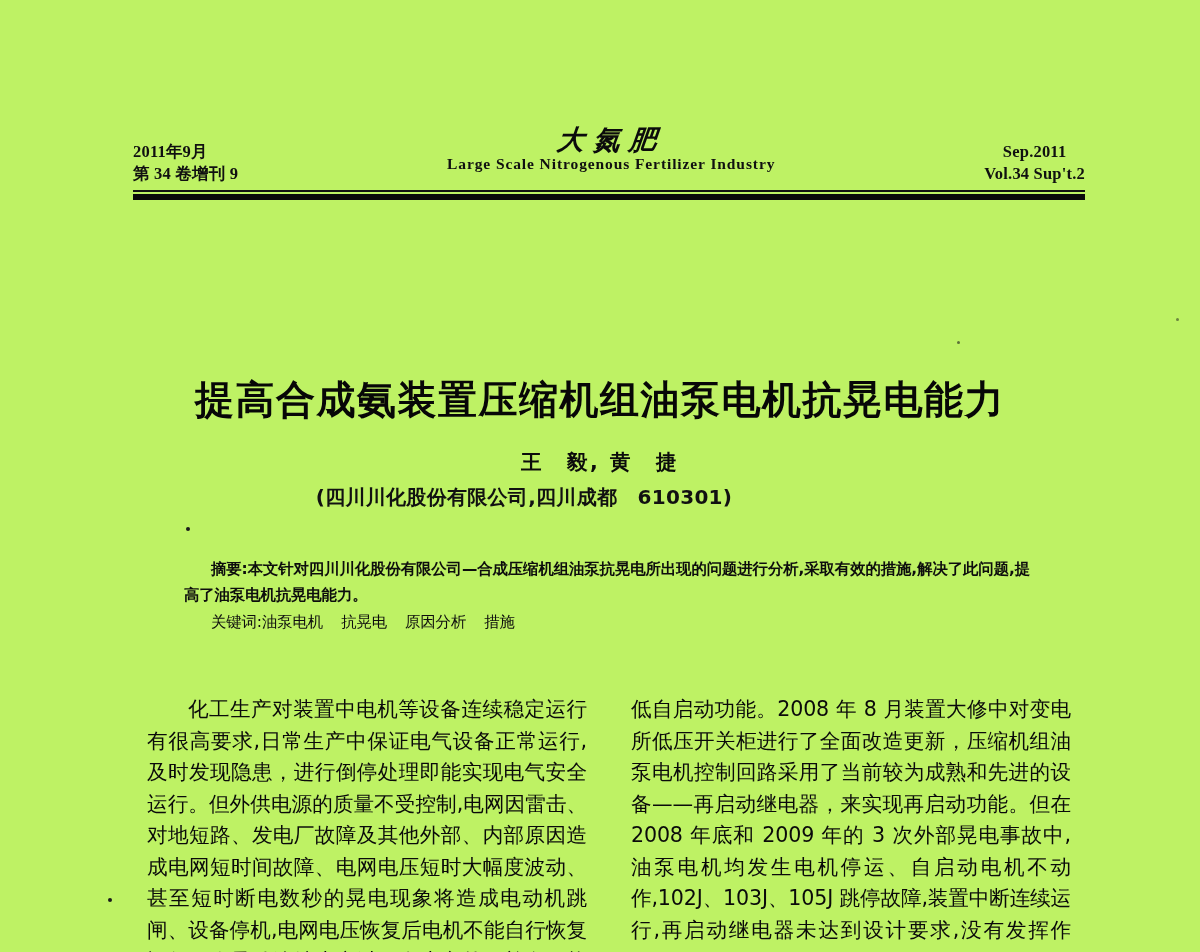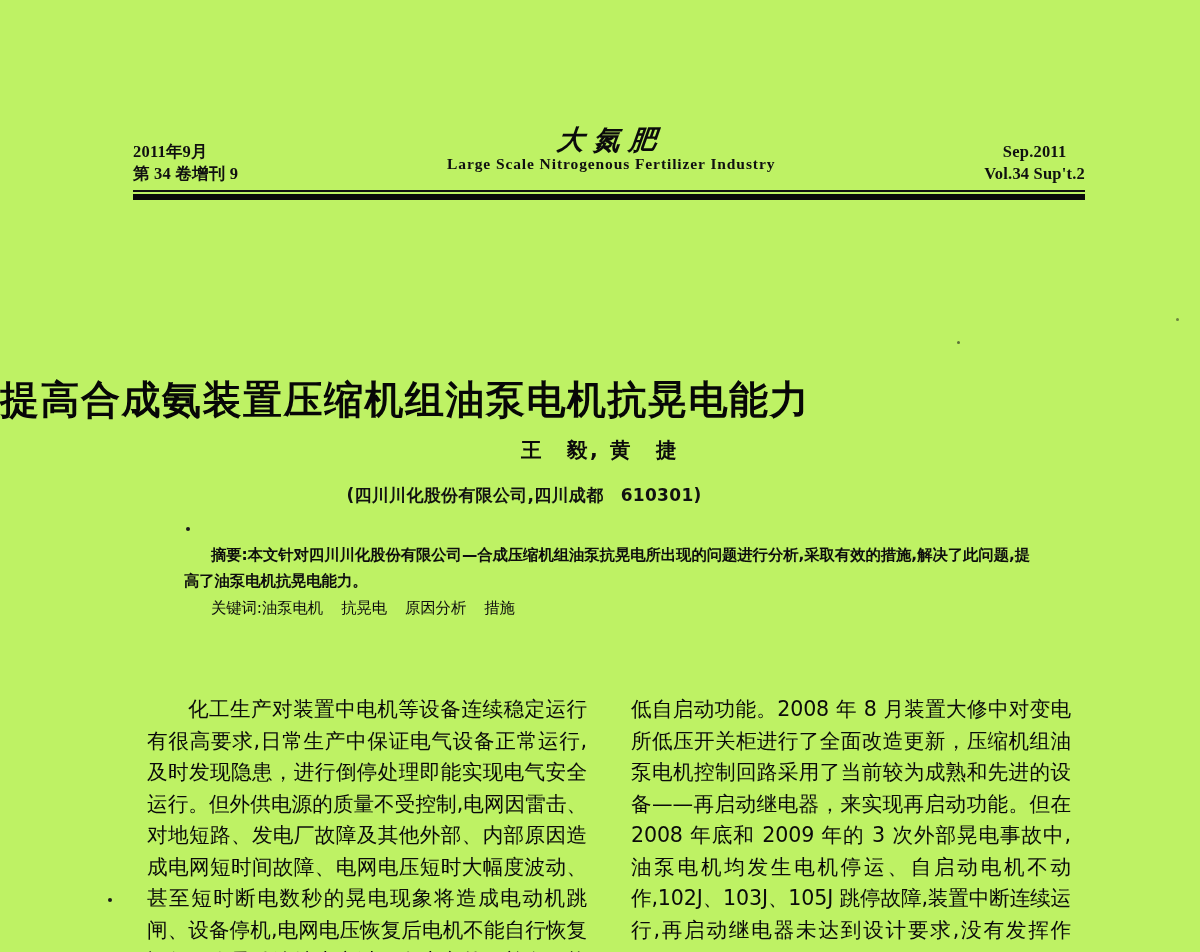--- a/index.html
+++ b/index.html
@@ -93,59 +93,60 @@
     width: 100%;
     margin-top: 2.5px;
   }
 
   
   .title {
     position: absolute;
     left: 0;
     top: 352px;
     width: 1200px;
+    text-align: center;
     font-family: "DejaVu Sans", "Liberation Sans", sans-serif;
     font-size: 39px;
     font-weight: 700;
     letter-spacing: 1.5px;
     color: #070707;
     line-height: 1.12;
   }
 
   .authors {
     position: absolute;
     left: 0;
-    top: 436px;
+    top: 448px;
     width: 1200px;
     text-align: center;
     font-family: "DejaVu Sans", "Liberation Sans", sans-serif;
     font-size: 20.5px;
     font-weight: 700;
     letter-spacing: 2.5px;
     color: #0b0b0b;
   }
 
   .affiliation {
     position: absolute;
     left: 0;
     top: 484px;
     width: 1048px;
     text-align: center;
     font-family: "DejaVu Sans", "Liberation Sans", sans-serif;
-    font-size: 17px;
+    font-size: 20px;
     font-weight: 600;
     letter-spacing: 0.3px;
     color: #111111;
   }
 
   
   .abstract-block {
     position: absolute;
     left: 184px;
-    top: 542px;
+    top: 556px;
     width: 846px;
   }
   .abstract-para {
     font-family: "DejaVu Sans", "Liberation Sans", sans-serif;
     font-size: 15.4px;
     font-weight: 700;
     line-height: 1.72;
     color: #0d0d0d;
     text-align: justify;
     text-justify: inter-character;

